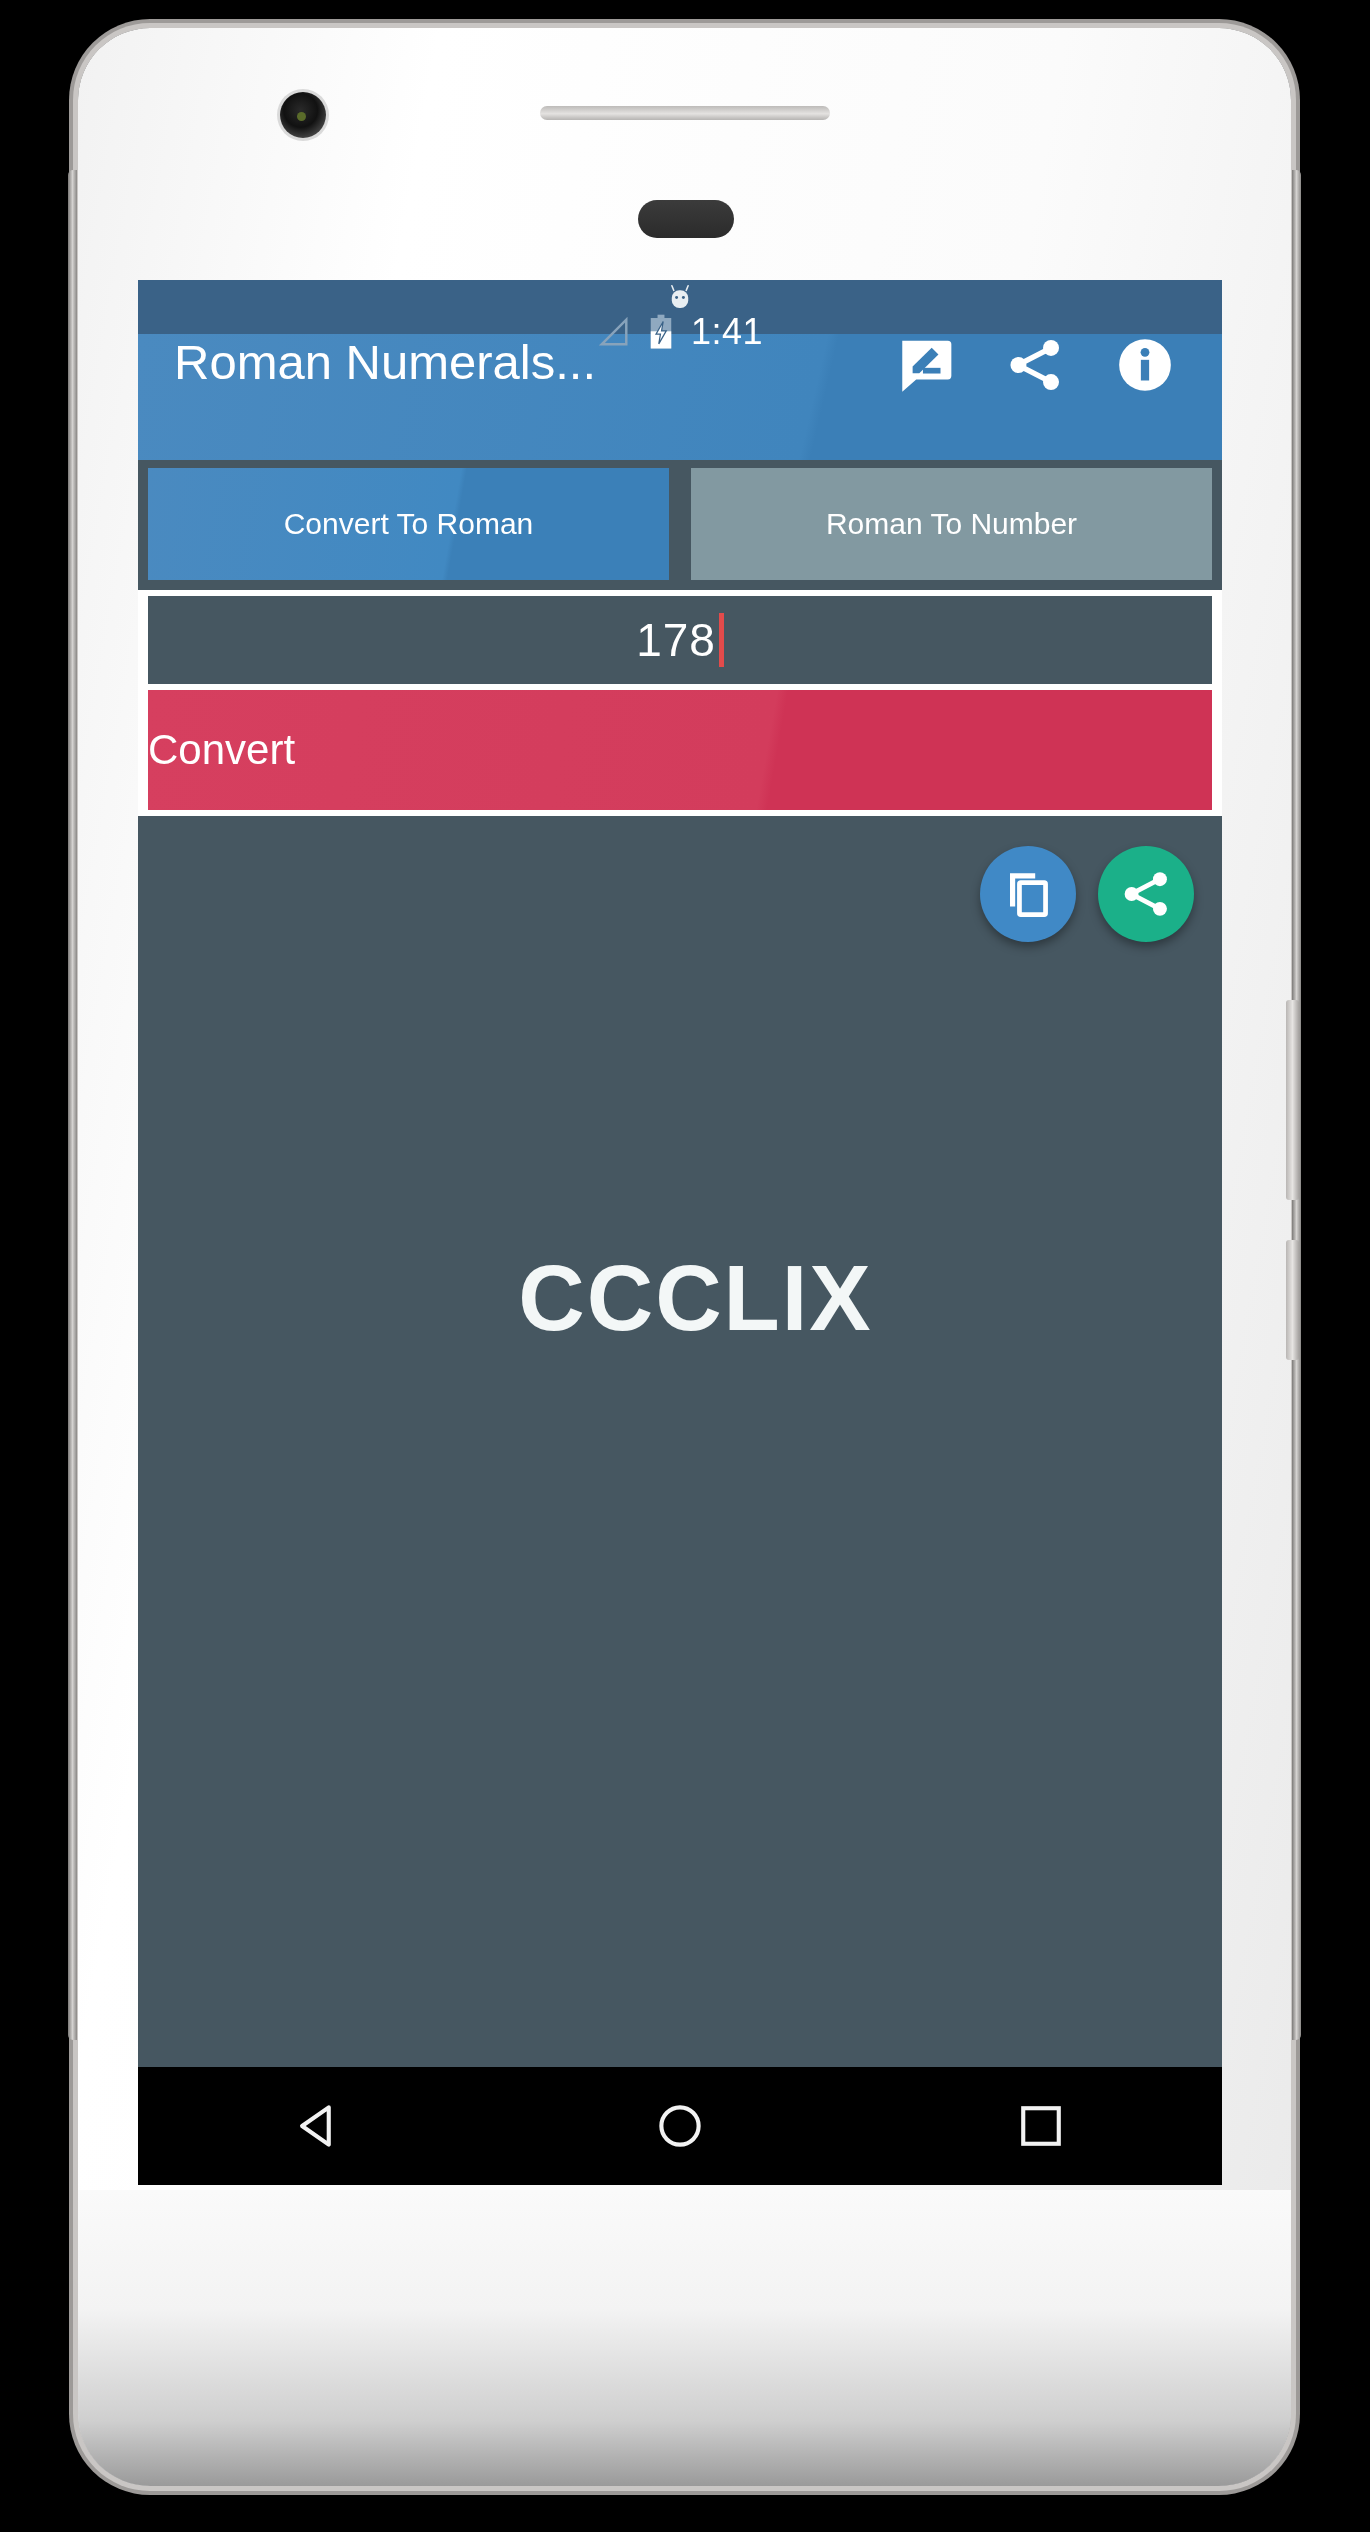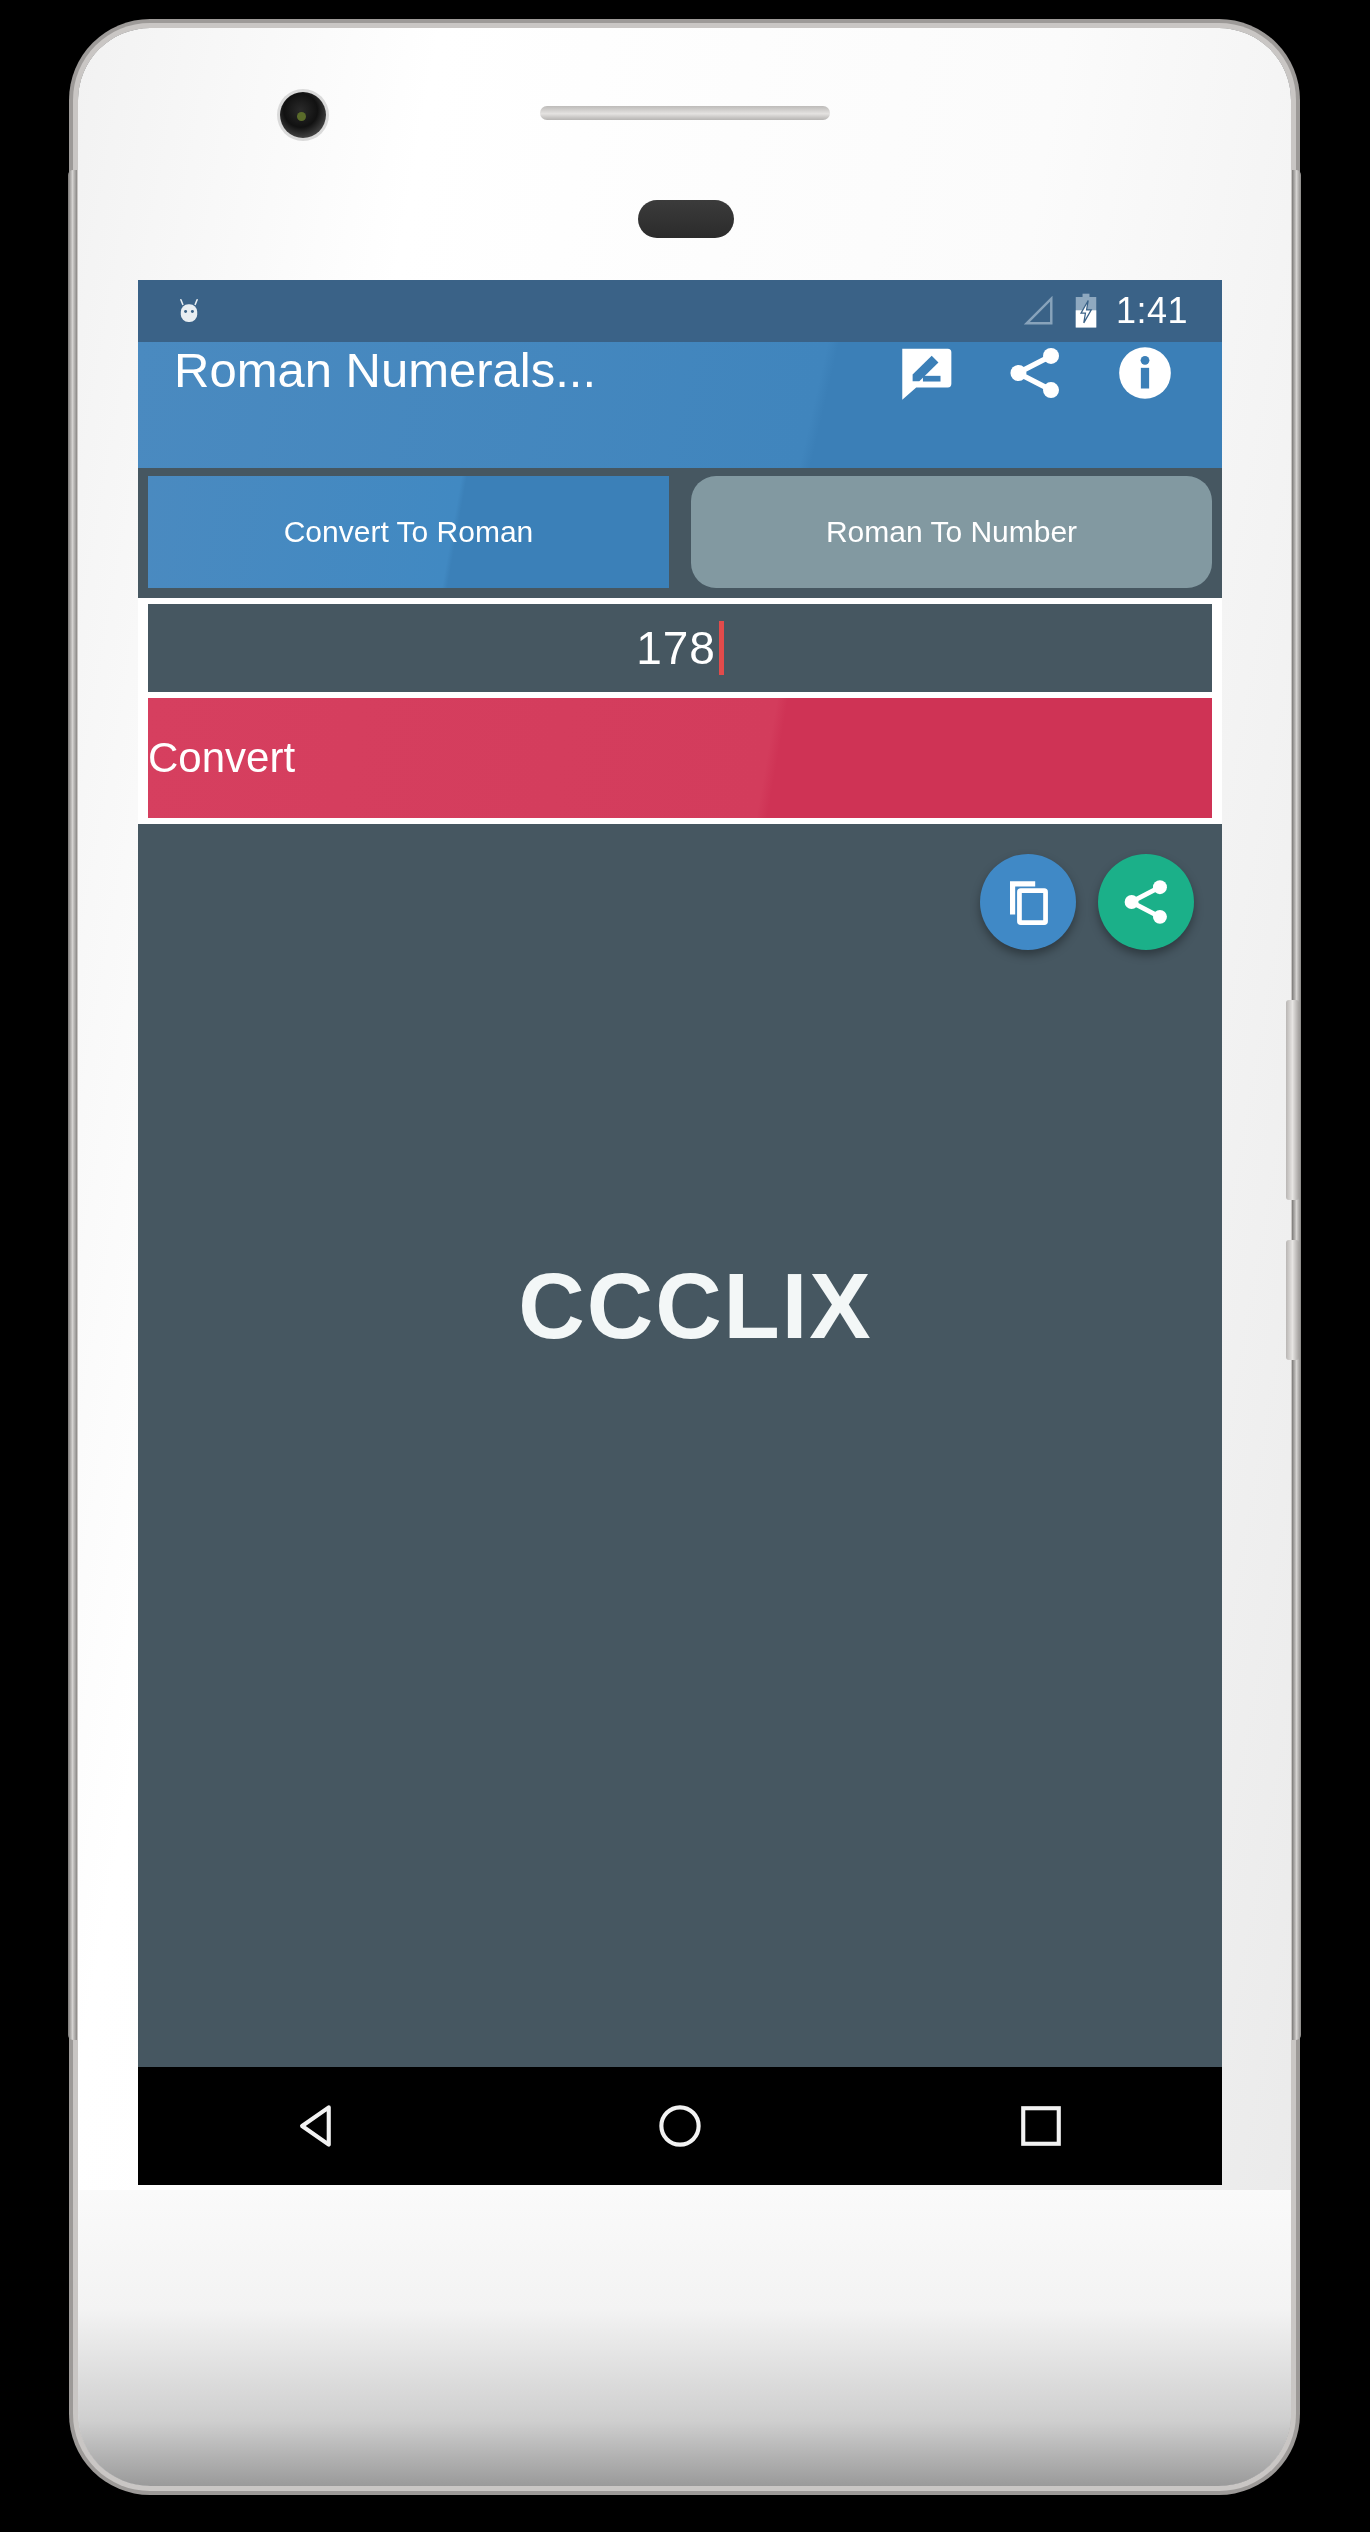--- a/index.html
+++ b/index.html
@@ -106,26 +106,27 @@
     left: 138px;
     top: 280px;
     width: 1084px;
     height: 1905px;
     background: #465761;
     overflow: hidden;
   }
 
   
   .status-bar {
-    height: 62px;
+    height: 54px;
     background: #3a6287;
     display: flex;
     align-items: center;
-    padding: 0 34px;
+    padding: 0 24px;
     box-sizing: border-box;
+    flex-direction: column;
   }
   .status-left { display: flex; align-items: center; gap: 10px; flex: 1; }
   .status-right { display: flex; align-items: center; gap: 16px; }
   .android-head {
     width: 34px; height: 34px;
     display: block;
   }
   .sig-tri { width: 34px; height: 30px; display: block; }
   .batt { width: 28px; height: 36px; display: block; }
   .clock {
@@ -170,21 +171,21 @@
     display: flex;
     align-items: center;
     justify-content: center;
     color: #ffffff;
     font-size: 30px;
     font-weight: 400;
     cursor: pointer;
     user-select: none;
   }
   .tab.active { background: linear-gradient(100deg, #4a8ac0 0%, #4189c2 58%, #3b80b8 59%, #3b80b8 100%); }
-  .tab.inactive { background: #8299a1; border-radius: 25px; }
+  .tab.inactive { background: #8299a1; }
 
   
   .input-wrap {
     background: #ffffff;
     padding: 6px 10px;
     box-sizing: border-box;
   }
   .input-field {
     height: 88px;
     background: #465761;

